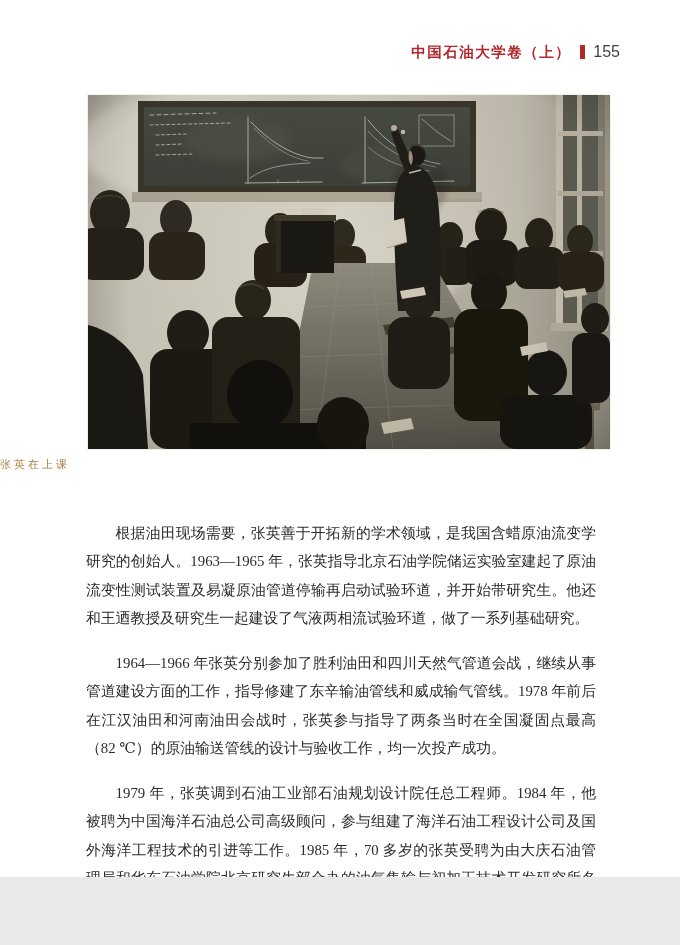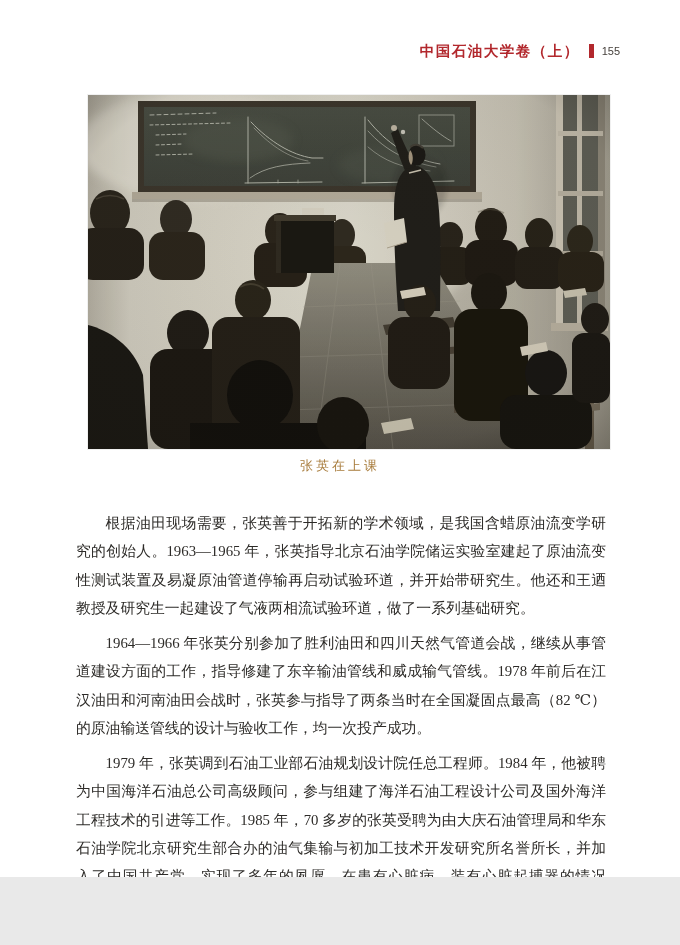--- a/index.html
+++ b/index.html
@@ -26,54 +26,54 @@
     font-family:"Liberation Serif","DejaVu Serif",serif;
   }
   .header-bar{
     display:inline-block;
     width:5px;height:14px;
     background:#b2282d;
     margin:0 8px 0 9px;
   }
   .page-number{
     color:#46413c;
-    font-size:11px;
+    font-size:16px;
     font-family:"Liberation Sans","DejaVu Sans",sans-serif;
   }
   
   .photo{
     position:absolute;
     left:88px;top:95px;
     width:522px;height:354px;
     margin:0;
     outline:1px solid rgba(0,0,0,0.06);
   }
   .photo svg{display:block;width:100%;height:100%;}
   
   .caption{
     position:absolute;
     top:457px;left:0;
     width:680px;
-    text-align:center;
-    font-size:13px;
+    text-align:left;
+    font-size:11px;
     letter-spacing:3px;
     color:#a87c3c;
     font-family:Liberation Serif, serif;
   }
   
   .body-text{
     position:absolute;
     top:503px;left:70px;
     width:542px;
     font-size:14.8px;
     line-height:28.45px;
     text-align:justify;
     color:#2d2b28;
   }
-  .body-text p{margin:6px;text-indent:2em;}
+  .body-text p{margin:16px;text-indent:2em;}
 </style>
 </head>
 <body>
 
 <div class="page">
 
   <header class="page-header">
     <span class="volume-title">中国石油大学卷（上）</span>
     <span class="header-bar"></span>
     <span class="page-number">155</span>

